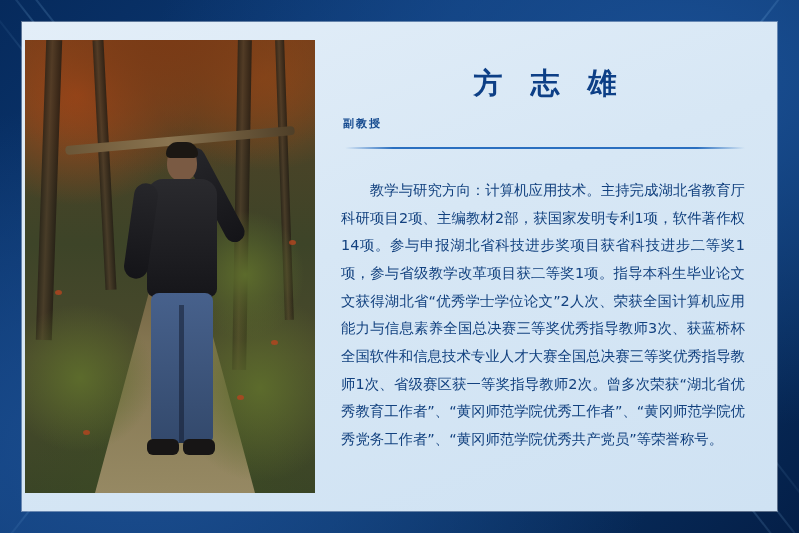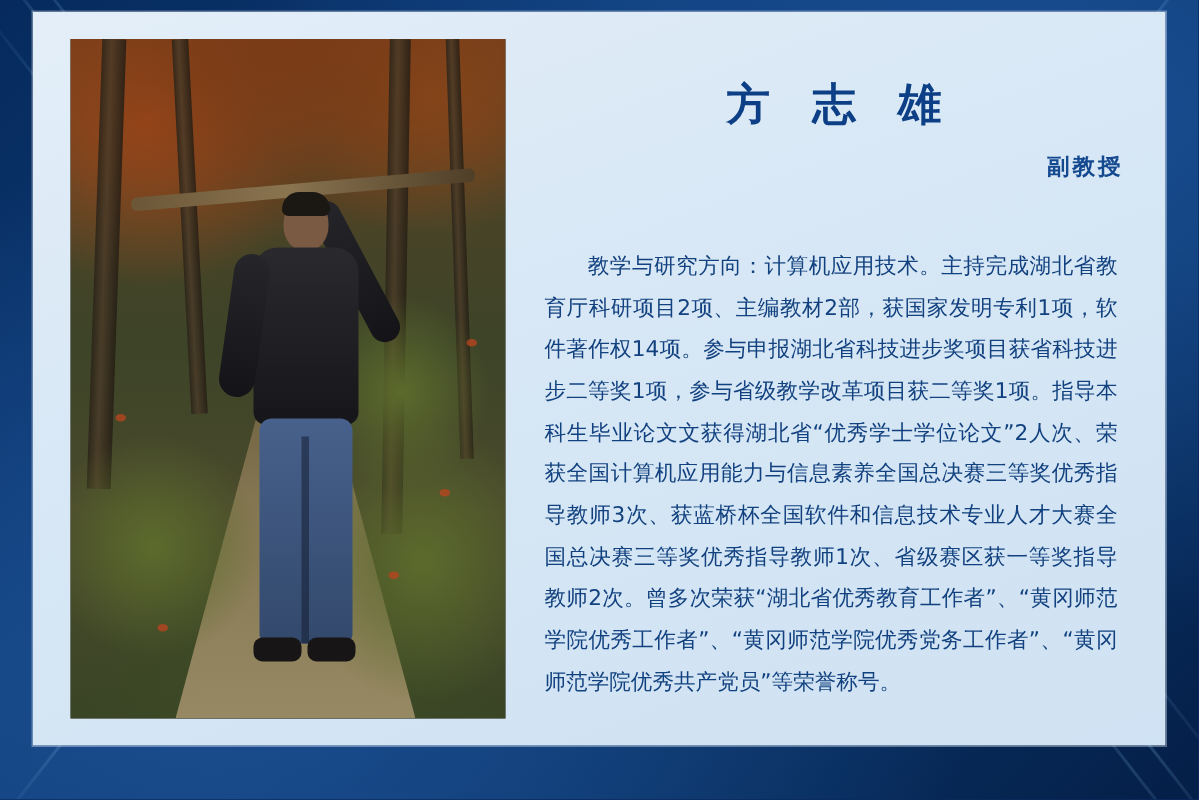--- a/index.html
+++ b/index.html
@@ -36,29 +36,29 @@
   .s3 { width: 170px; left: -40px; top: 10px;  transform: rotate(52deg); opacity:.30; }
   .s4 { width: 260px; right: -70px; bottom: 70px; transform: rotate(52deg); opacity:.55; }
   .s5 { width: 330px; right: -95px; bottom: 130px; transform: rotate(52deg); opacity:.35; }
   .s6 { width: 180px; right: -45px; bottom: 20px;  transform: rotate(52deg); opacity:.30; }
   .s7 { width: 210px; right: -60px; top: 30px;  transform: rotate(-52deg); opacity:.35; }
   .s8 { width: 150px; left: -35px; bottom: 35px; transform: rotate(-52deg); opacity:.30; }
 
   .card {
     position: absolute;
     left: 22px;
-    top: 8px;
+    top: 22px;
     width: 755px;
     height: 489px;
     background: #dceaf6;
     background: linear-gradient(160deg, #e3eef8 0%, #d7e7f5 45%, #cfe2f3 100%);
     box-shadow: 0 0 0 1px rgba(255,255,255,0.35);
     display: flex;
     box-sizing: border-box;
-    padding: 18px 20px 18px 25px;
+    padding: 18px 20px 18px 3px;
   }
   .photo-wrap {
     width: 290px;
     height: 453px;
     flex: 0 0 290px;
     background: #2b2a21;
     overflow: hidden;
     position: relative;
   }
   
@@ -129,22 +129,22 @@
     text-align: center;
     font-size: 29px;
     font-weight: bold;
     letter-spacing: 9px;
     color: #0d3f86;
     font-family: "DejaVu Sans", "Liberation Sans", sans-serif;
     padding: 10px 0 0 0;
     text-indent: 9px;
   }
   .title {
-    text-align: right;
-    font-size: 15px;
+    text-align: left;
+    font-size: 11px;
     font-weight: bold;
     color: #14498f;
     letter-spacing: 2px;
     margin-top: 12px;
     font-family: "DejaVu Sans", "Liberation Sans", sans-serif;
     text-indent: 2px;
   }
   .rule {
     height: 2px;
     margin: 16px 4px 0 4px;

